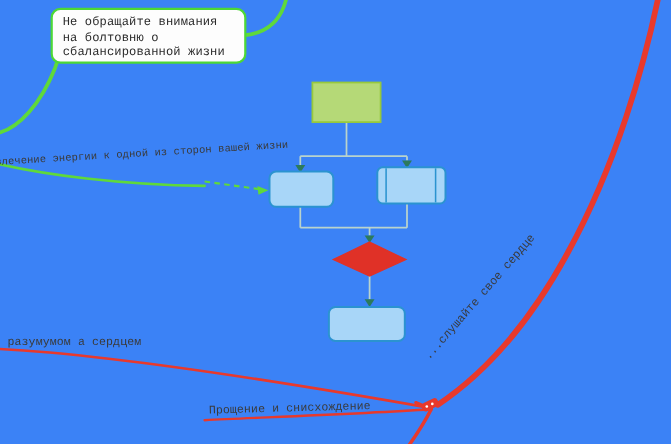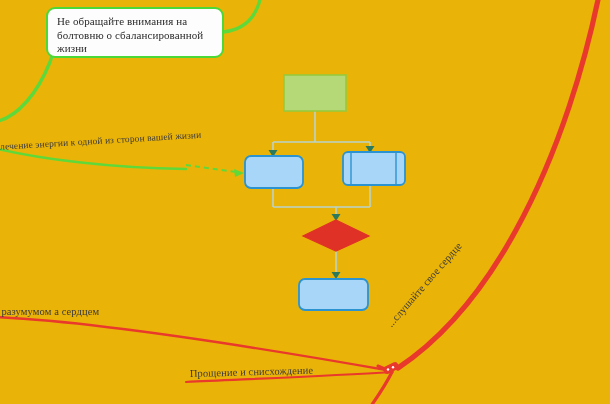--- a/index.html
+++ b/index.html
@@ -4,23 +4,23 @@
 <style>
   html, body {
     margin: 0;
     padding: 0;
     background: #ffffff;
   }
   #canvas {
     position: relative;
     width: 610px;
     height: 404px;
-    background: #eab308;
+    background: #3b82f6;
     overflow: hidden;
-    font-family: Liberation Serif, serif;
+    font-family: Liberation Mono, monospace;
   }
   #canvas svg.layer {
     position: absolute;
     left: 0;
     top: 0;
     width: 610px;
     height: 404px;
     overflow: visible;
   }
 

